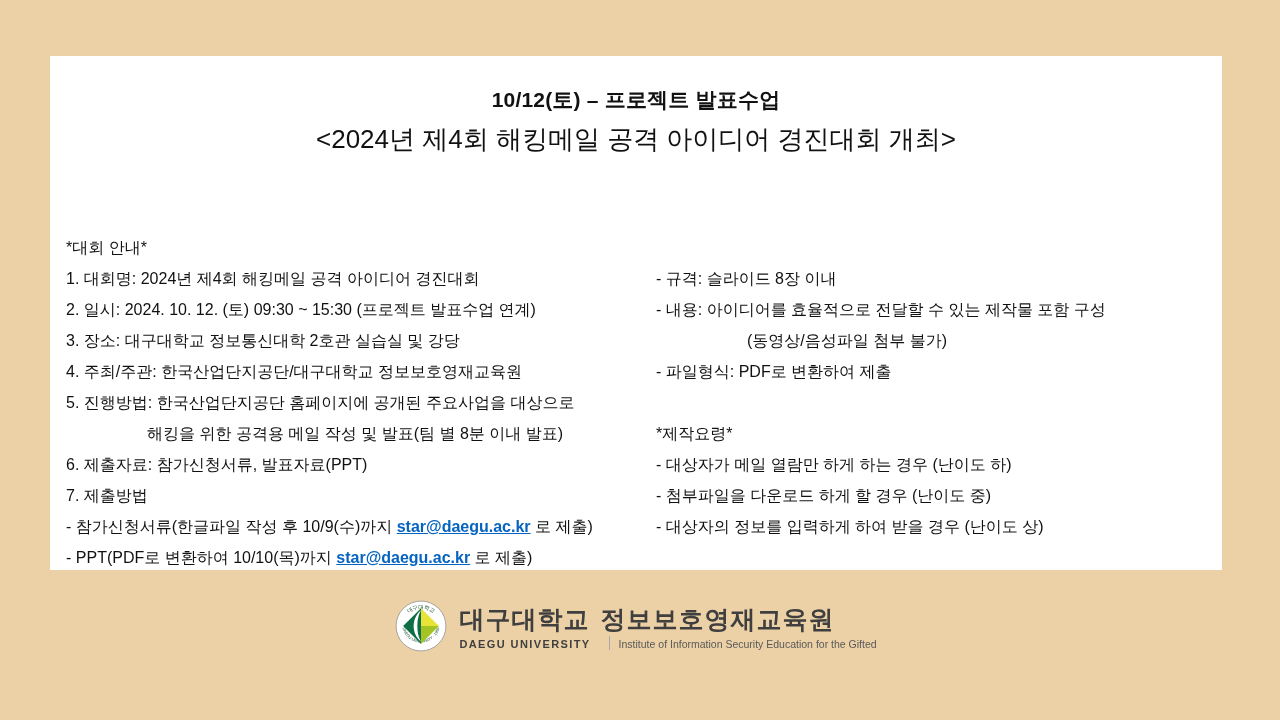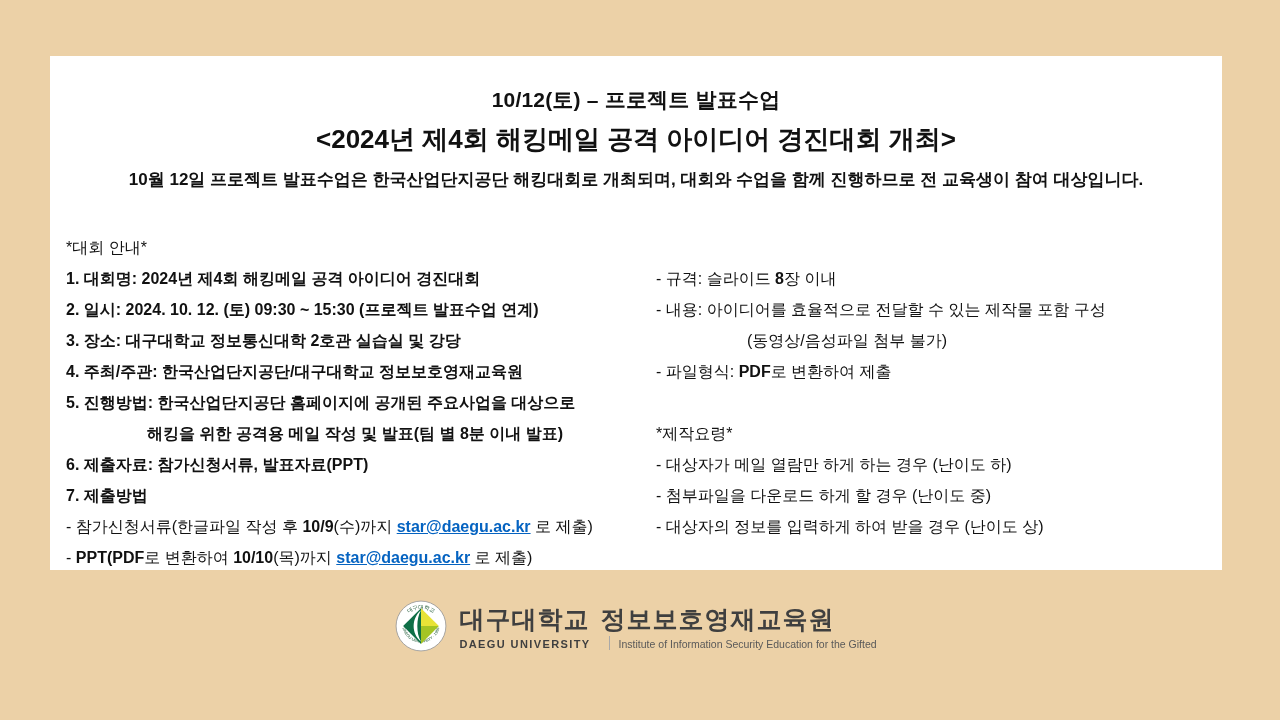--- a/index.html
+++ b/index.html
@@ -16,28 +16,28 @@
     position:relative;
     overflow:hidden;
   }
   .panel{
     position:absolute; left:50px; top:56px; width:1172px; height:514px;
     background:var(--panel);
   }
   .title1{position:absolute; top:30px; left:0; width:100%; text-align:center;
     font-size:21px; font-weight:700; letter-spacing:0.2px; white-space:nowrap;}
   .title2{position:absolute; top:66px; left:0; width:100%; text-align:center;
-    font-size:26px; font-weight:700; white-space:nowrap;}
+    font-size:26px; font-weight:400; white-space:nowrap;}
   .intro{position:absolute; top:112px; left:0; width:100%; text-align:center;
     font-size:17px; font-weight:700; white-space:nowrap;}
   .col{position:absolute; top:176px;}
   .col-left{left:16px;}
   .col-right{left:606px;}
   .line{height:31px; line-height:31px; font-size:16px; white-space:nowrap; font-weight:400;}
-  .line .b{font-weight:700;}
+  .line .b{font-weight:400;}
   .indent-1{padding-left:81px;}
   .indent-2{padding-left:91px;}
   a.link{color:var(--link); font-weight:700; text-decoration:underline; cursor:pointer;}
   .footer{
     position:absolute; left:0; top:544px; width:100%;
     display:flex; justify-content:center; align-items:center; gap:12px;
   }
   .emblem{width:52px; height:52px; flex:0 0 auto;}
   .logo-text{display:grid; grid-template-columns:auto auto; column-gap:0; align-items:baseline;}
   .logo-ko{font-size:25px; font-weight:600; color:var(--logo-text); letter-spacing:1px; white-space:nowrap;}
@@ -46,21 +46,20 @@
   .logo-en2{font-size:10.5px; font-weight:400; color:var(--logo-subtext); white-space:nowrap;
     border-left:1px solid #a9a9a9; margin-left:18px; padding-left:9px; padding-top:2px;}
 </style>
 </head>
 <body>
 
 <div class="panel">
 
   <div class="title1">10/12(토) – 프로젝트 발표수업</div>
   <div class="title2">&lt;2024년 제4회 해킹메일 공격 아이디어 경진대회 개최&gt;</div>
-  <div class="intro">10월 12일 프로젝트 발표수업은 한국산업단지공단 해킹대회로 개최되며, 대회와 수업을 함께 진행하므로 전 교육생이 참여 대상입니다.</div>
 
   <div class="col col-left">
       <div class="line indent-0"><span>*대회 안내*</span></div>
       <div class="line indent-0"><span class="b">1. 대회명: 2024년 제4회 해킹메일 공격 아이디어 경진대회</span></div>
       <div class="line indent-0"><span class="b">2. 일시: 2024. 10. 12. (토) 09:30 ~ 15:30 (프로젝트 발표수업 연계)</span></div>
       <div class="line indent-0"><span class="b">3. 장소: 대구대학교 정보통신대학 2호관 실습실 및 강당</span></div>
       <div class="line indent-0"><span class="b">4. 주최/주관: 한국산업단지공단/대구대학교 정보보호영재교육원</span></div>
       <div class="line indent-0"><span class="b">5. 진행방법: 한국산업단지공단 홈페이지에 공개된 주요사업을 대상으로</span></div>
       <div class="line indent-1"><span class="b">해킹을 위한 공격용 메일 작성 및 발표(팀 별 8분 이내 발표)</span></div>
       <div class="line indent-0"><span class="b">6. 제출자료: 참가신청서류, 발표자료(PPT)</span></div>

